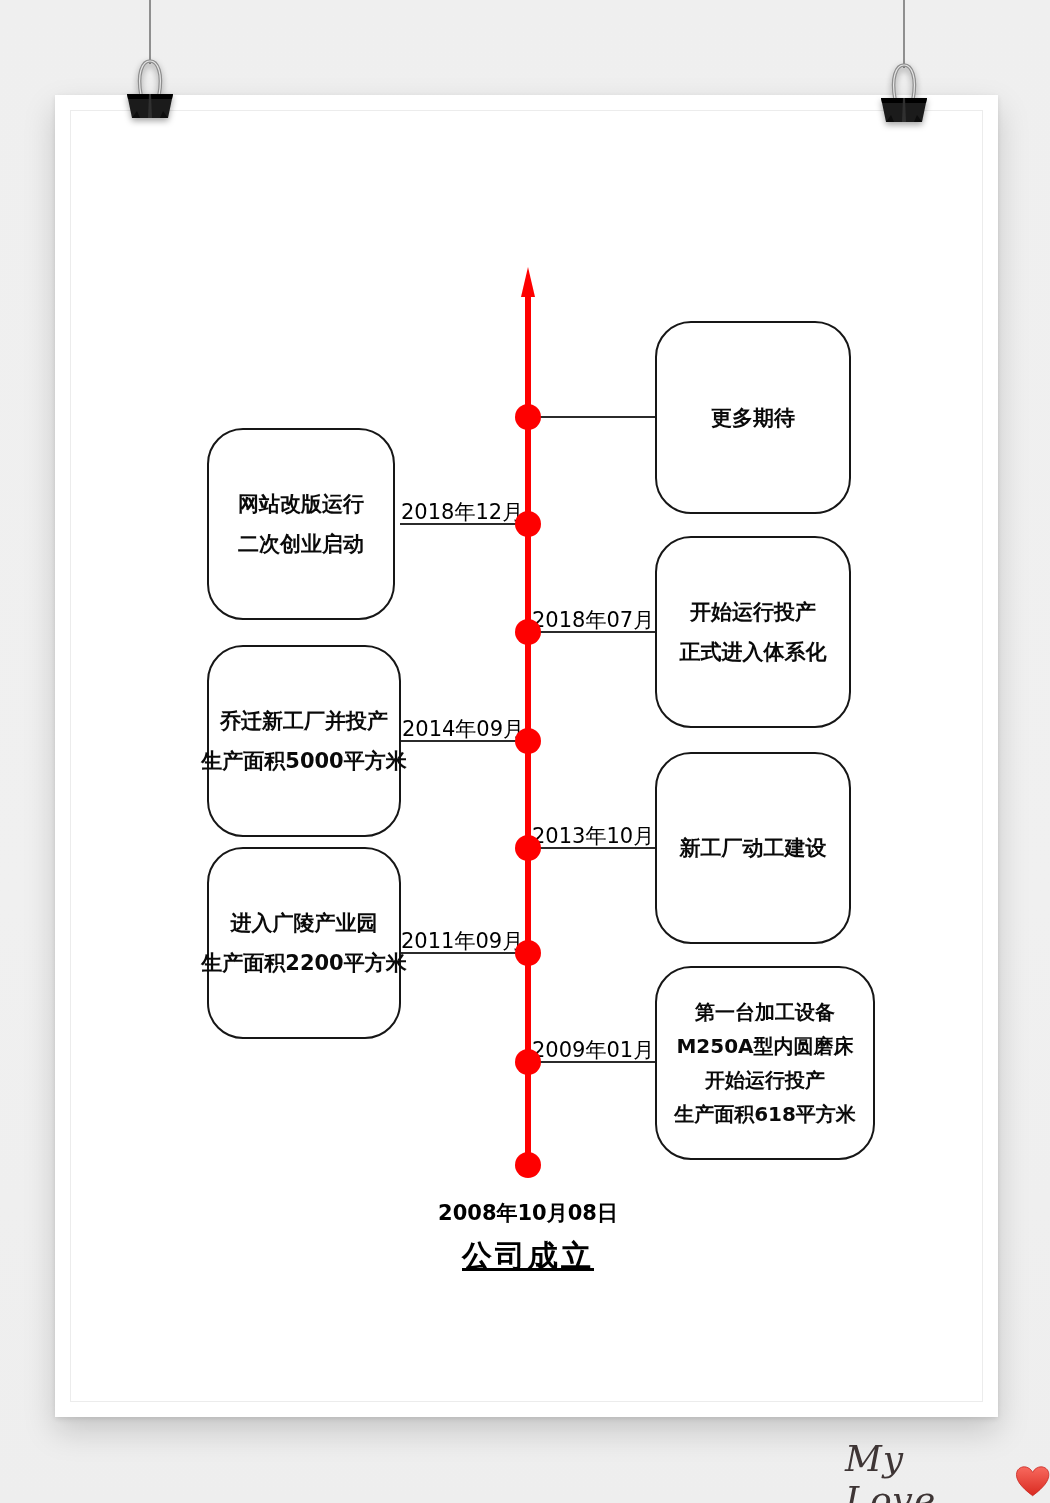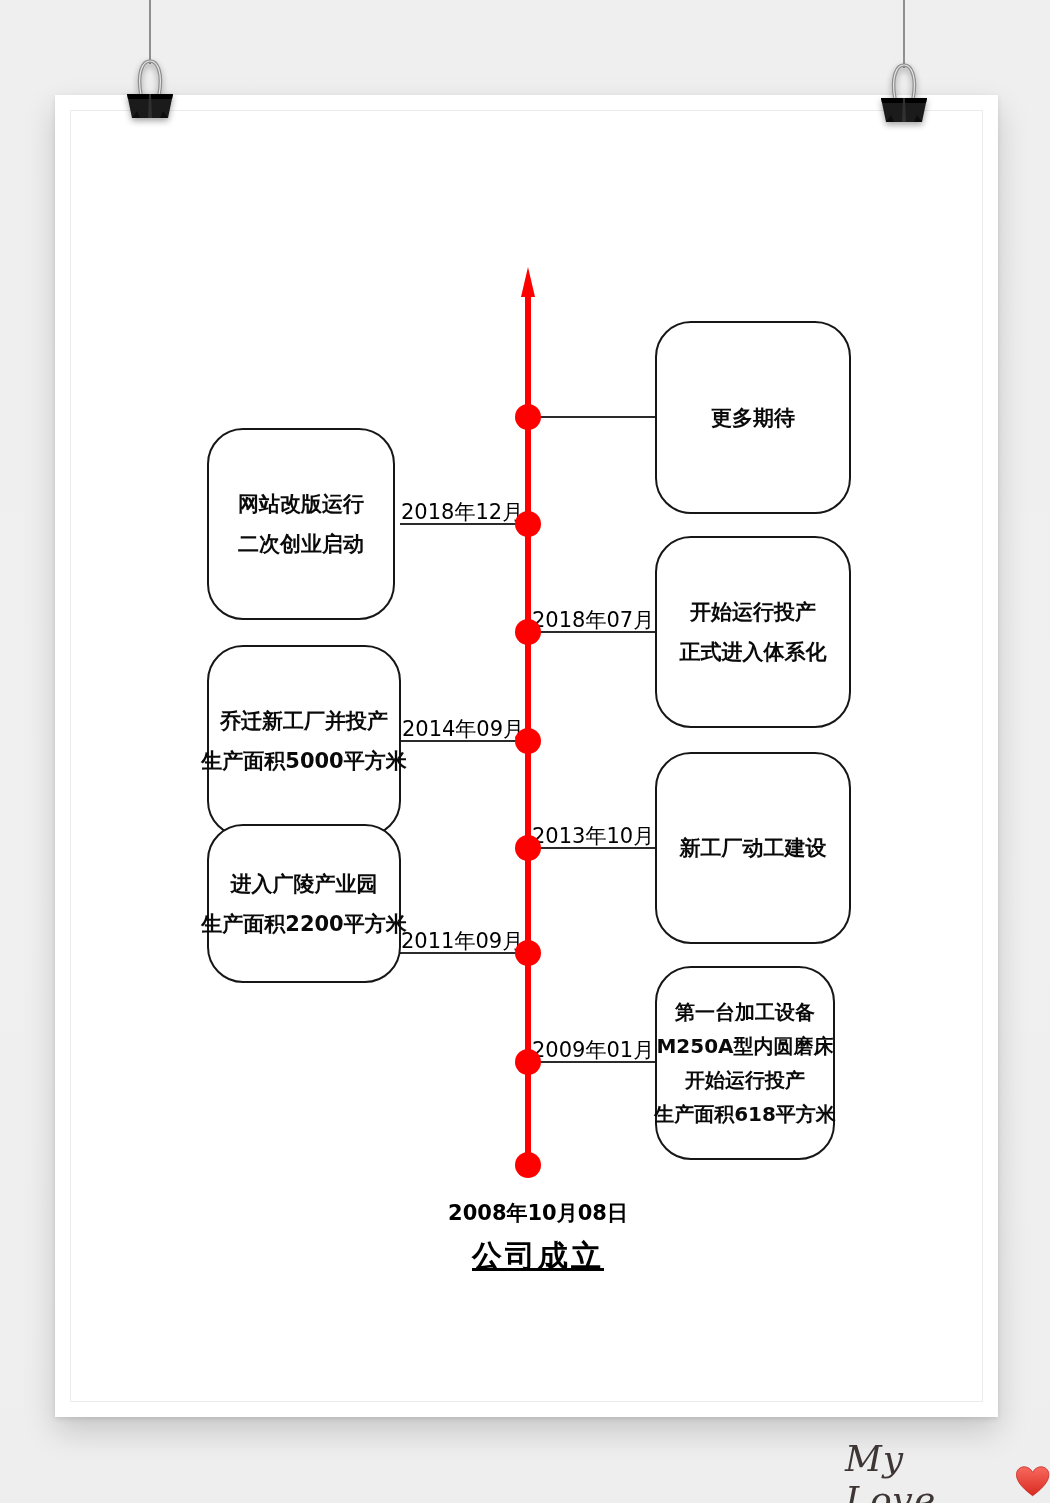--- a/index.html
+++ b/index.html
@@ -54,26 +54,26 @@
   }
   .bline { font-size:21px; font-weight:bold; color:#0a0a0a; line-height:40px; white-space:nowrap;text-align:right; }
   .box-compact .bline { font-size:20px; line-height:34px; }
 
   
   .ev0-dot{top:309px} .ev0-conn{left:473px;top:321px;width:127px} .ev0-box{left:600px;top:226px;width:196px;height:193px}
   .ev1-dot{top:416px} .ev1-conn{left:345px;top:428px;width:128px} .ev1-date{left:346px;top:394px;width:122px} .ev1-box{left:152px;top:333px;width:188px;height:192px}
   .ev2-dot{top:524px} .ev2-conn{left:473px;top:536px;width:127px} .ev2-date{left:477px;top:502px;width:122px} .ev2-box{left:600px;top:441px;width:196px;height:192px}
   .ev3-dot{top:633px} .ev3-conn{left:345px;top:645px;width:128px} .ev3-date{left:346px;top:611px;width:124px} .ev3-box{left:152px;top:550px;width:194px;height:192px}
   .ev4-dot{top:740px} .ev4-conn{left:473px;top:752px;width:127px} .ev4-date{left:477px;top:718px;width:122px} .ev4-box{left:600px;top:657px;width:196px;height:192px}
-  .ev5-dot{top:845px} .ev5-conn{left:345px;top:857px;width:128px} .ev5-date{left:346px;top:823px;width:122px} .ev5-box{left:152px;top:729px;width:194px;height:159px}
-  .ev6-dot{top:954px} .ev6-conn{left:473px;top:966px;width:127px} .ev6-date{left:477px;top:932px;width:122px} .ev6-box{left:600px;top:871px;width:180px;height:194px}
+  .ev5-dot{top:845px} .ev5-conn{left:345px;top:857px;width:128px} .ev5-date{left:346px;top:823px;width:122px} .ev5-box{left:152px;top:752px;width:194px;height:192px}
+  .ev6-dot{top:954px} .ev6-conn{left:473px;top:966px;width:127px} .ev6-date{left:477px;top:932px;width:122px} .ev6-box{left:600px;top:871px;width:220px;height:194px}
   .dot-end{top:1057px}
 
   
-  .origin { position:absolute; left:333px; top:1098px; width:300px; text-align:center; color:#000; }
+  .origin { position:absolute; left:323px; top:1098px; width:300px; text-align:center; color:#000; }
   .origin-date  { font-size:21px; font-weight:bold; line-height:40px; white-space:nowrap; }
   .origin-label { font-size:30px; font-weight:bold; line-height:46px; letter-spacing:3px; white-space:nowrap;text-decoration:underline; }
 
   
   .signature { position:absolute; left:845px; top:1438px; display:flex; align-items:center; z-index:3; }
   .signature-text {
     font-family:"DejaVu Serif","Liberation Serif",serif; font-style:italic;
     font-size:36px; color:#3e3535; letter-spacing:1px;
   }
   .heart { width:36px; height:34px; margin-left:10px; margin-top:6px; }

